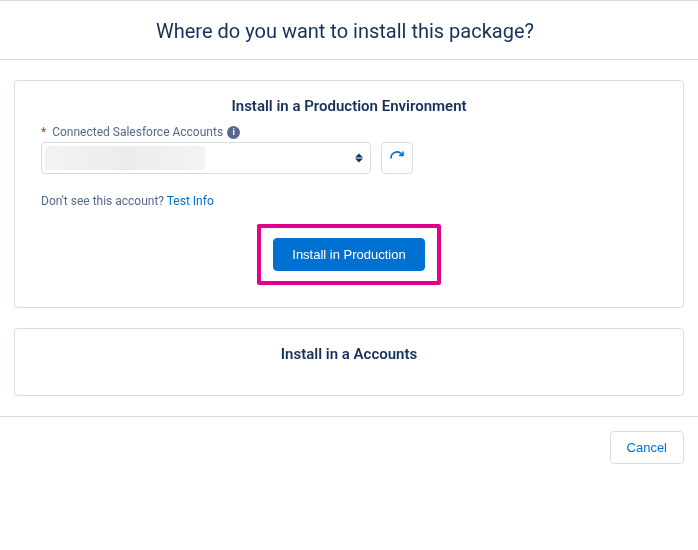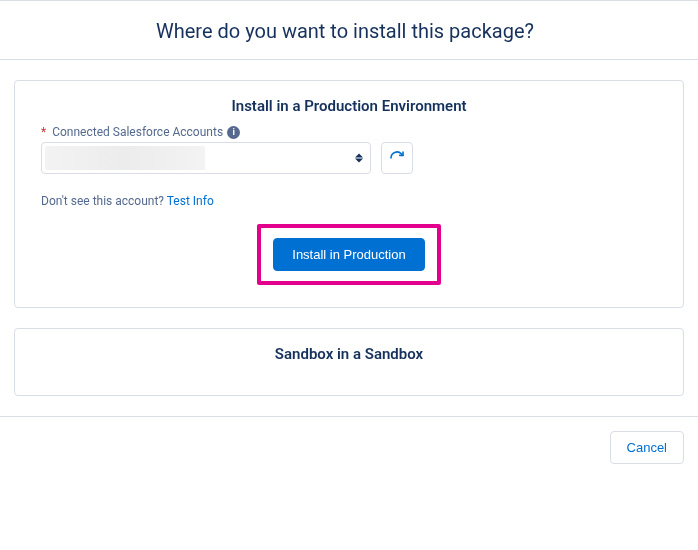--- a/index.html
+++ b/index.html
@@ -198,20 +198,20 @@
     </div>
 
     <div class="center">
       <span class="highlight-ring">
         <button class="btn-primary">Install in Production</button>
       </span>
     </div>
   </div>
 
   <div class="card">
-    <div class="card-title">Sandbox in a Sandbox</div>
+    <div class="card-title">Install in a Accounts</div>
   </div>
 
 </div>
 
 <div class="footer">
   <button class="btn-neutral">Cancel</button>
 </div>
 
 </body></html>

